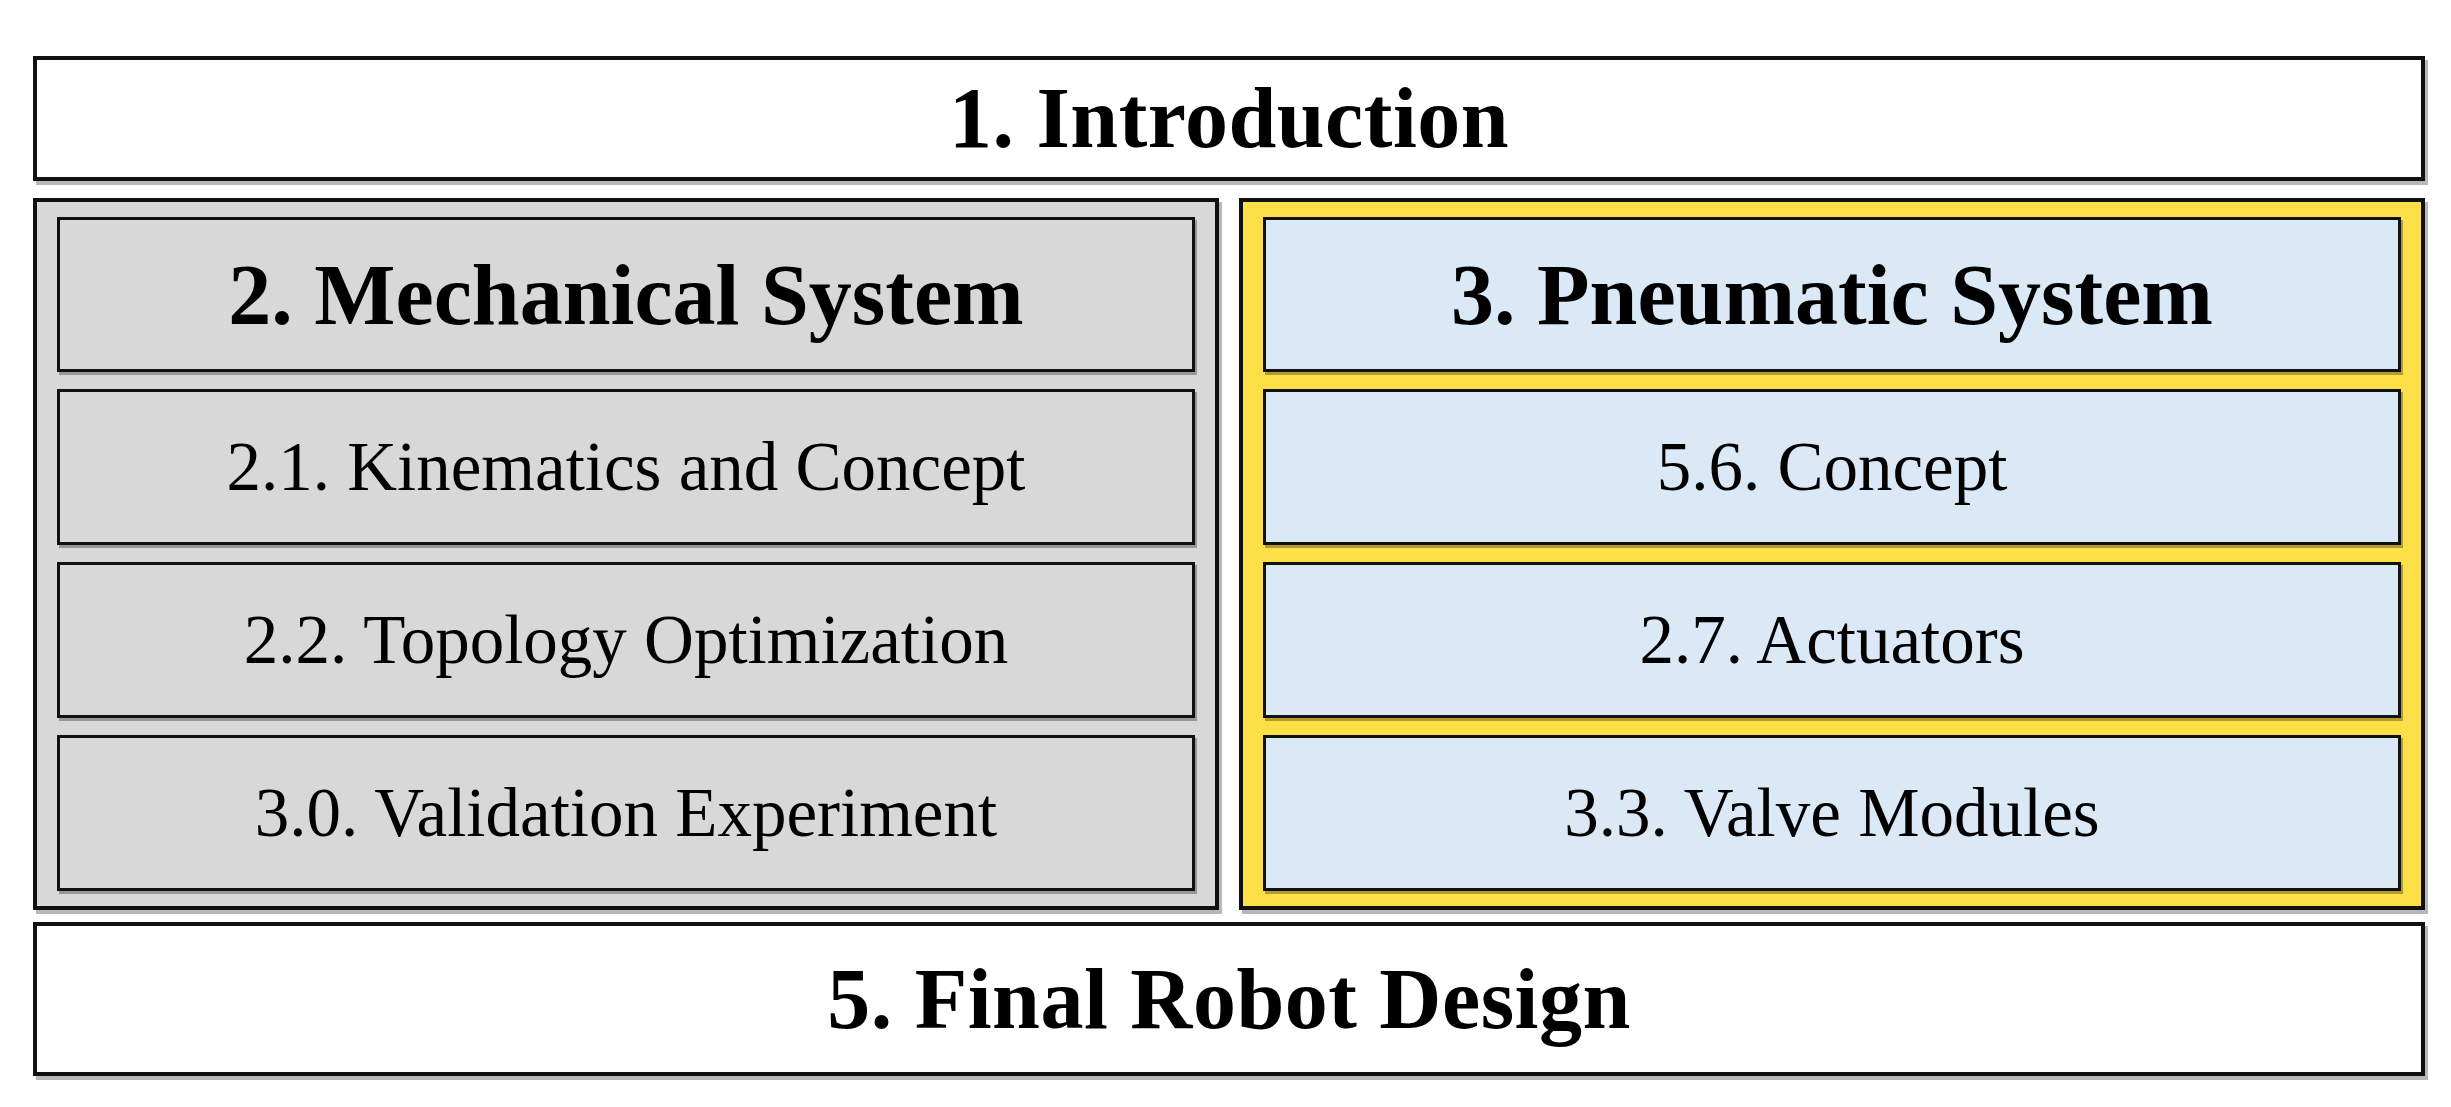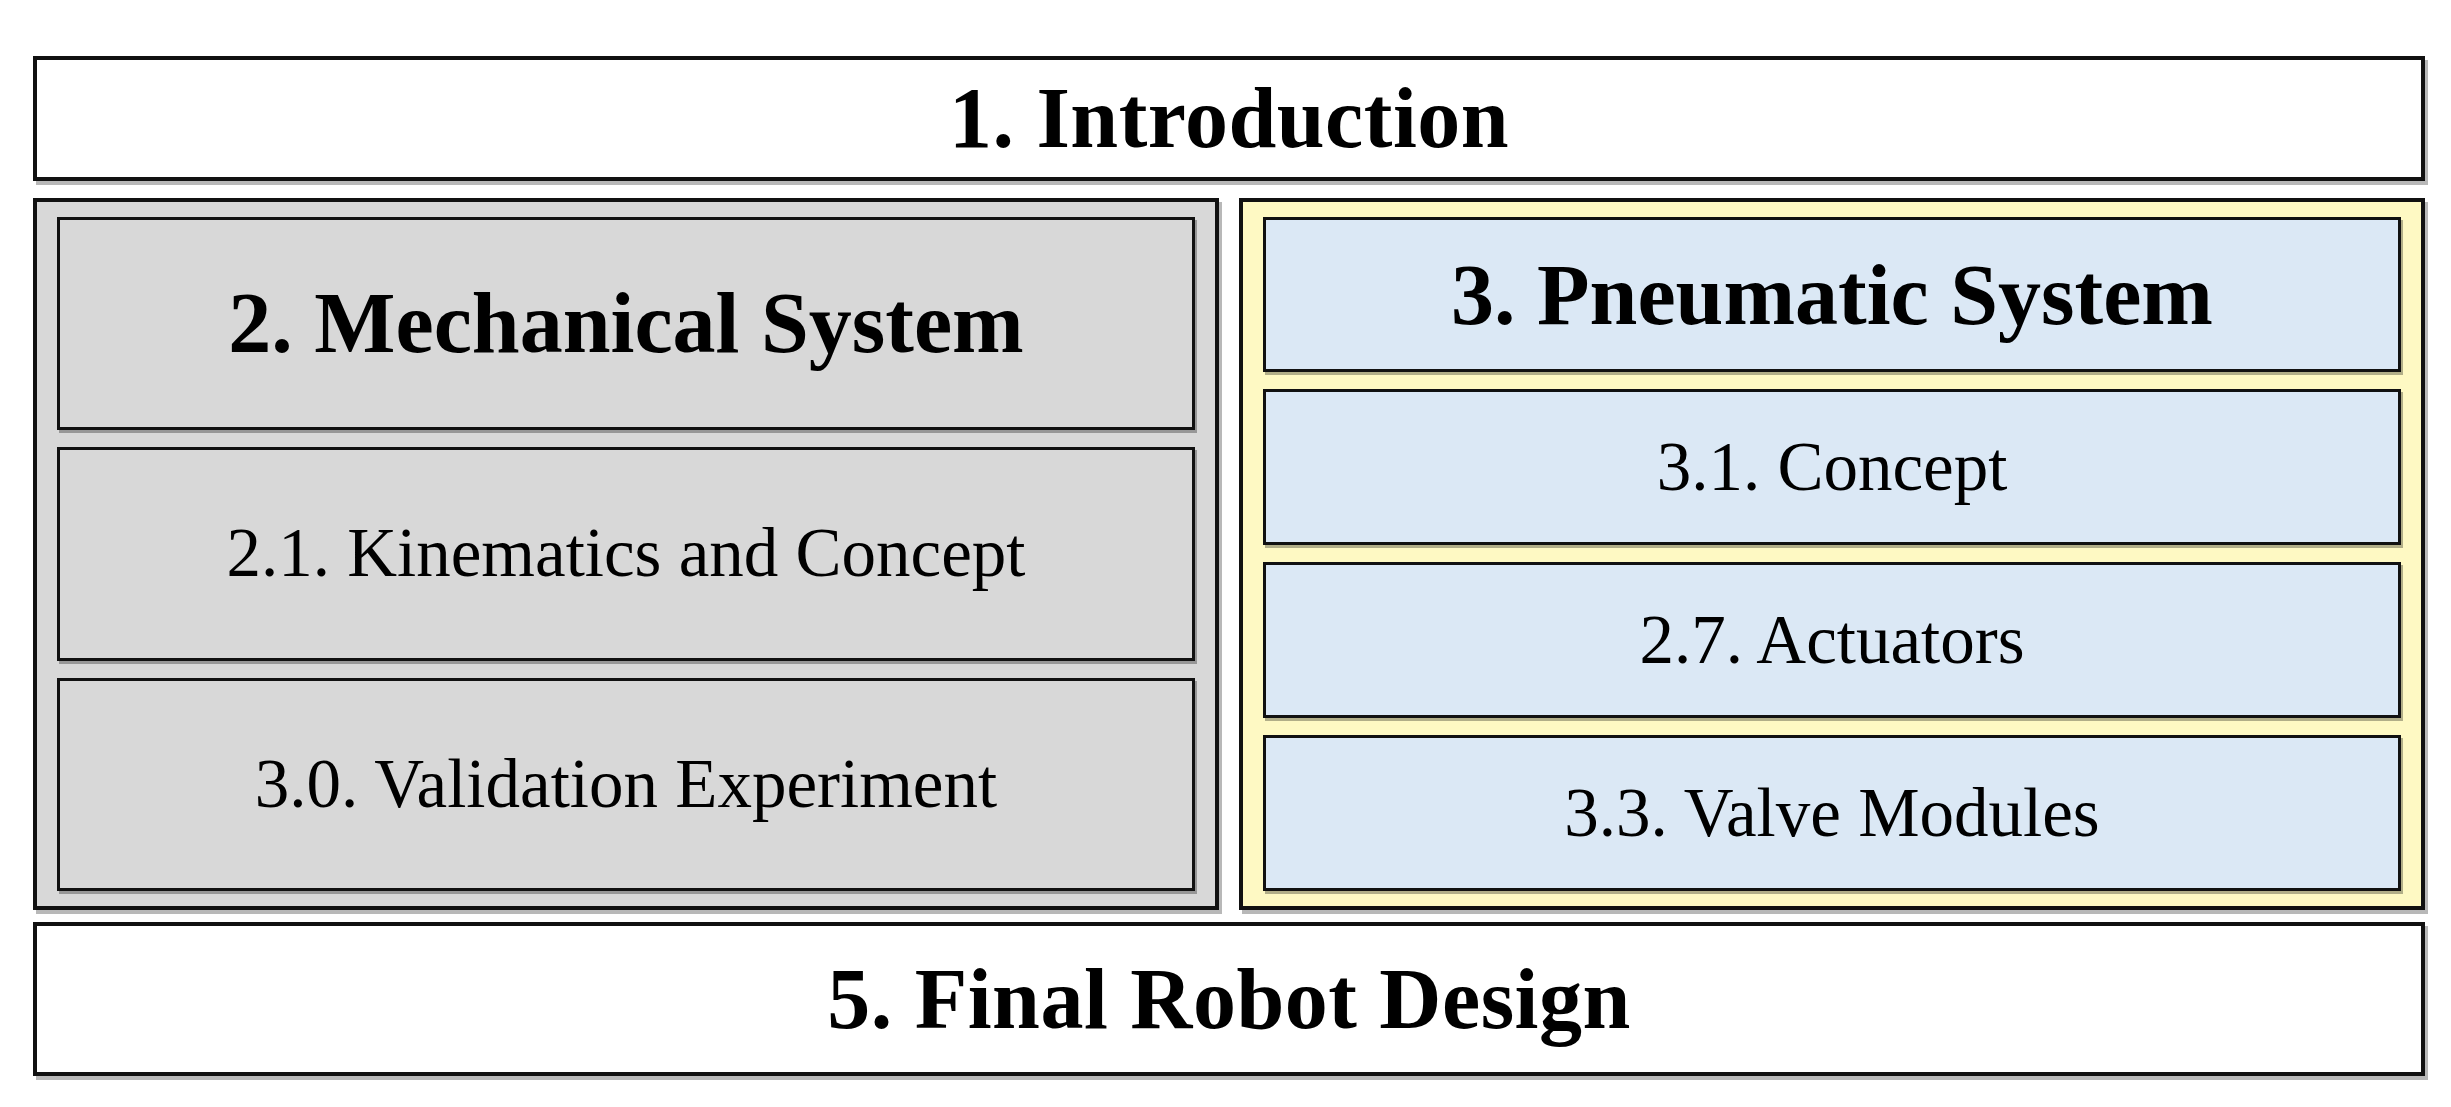--- a/index.html
+++ b/index.html
@@ -43,21 +43,21 @@
     flex: 1;
     box-sizing: border-box;
     border: 4px solid #111111;
     box-shadow: 3px 4px 0 rgba(0,0,0,0.28);
     padding: 15px 20px;
     display: flex;
     flex-direction: column;
     gap: 17px;
   }
   .column.gray { background: #d8d8d8; }
-  .column.blue { background: #fef9c3; }
+  .column.blue { background: #fde047; }
   .cell {
     flex: 1;
     box-sizing: border-box;
     border: 3px solid #111111;
     box-shadow: 2px 3px 0 rgba(0,0,0,0.30);
     display: flex;
     align-items: center;
     justify-content: center;
     text-align: center;
     font-size: 69px;
@@ -78,30 +78,33 @@
   <div class="mid-row">
 
     <div class="column gray">
       <div class="cell header">
         <span>2. Mechanical System</span>
       </div>
       <div class="cell">
         <span>2.1. Kinematics and Concept</span>
       </div>
       <div class="cell">
+        <span>2.2. Topology Optimization</span>
+      </div>
+      <div class="cell">
         <span>3.0. Validation Experiment</span>
       </div>
     </div>
 
     <div class="column blue">
       <div class="cell header">
         <span>3. Pneumatic System</span>
       </div>
       <div class="cell">
-        <span>3.1. Concept</span>
+        <span>5.6. Concept</span>
       </div>
       <div class="cell">
         <span>2.7. Actuators</span>
       </div>
       <div class="cell">
         <span>3.3. Valve Modules</span>
       </div>
     </div>
 
   </div>

